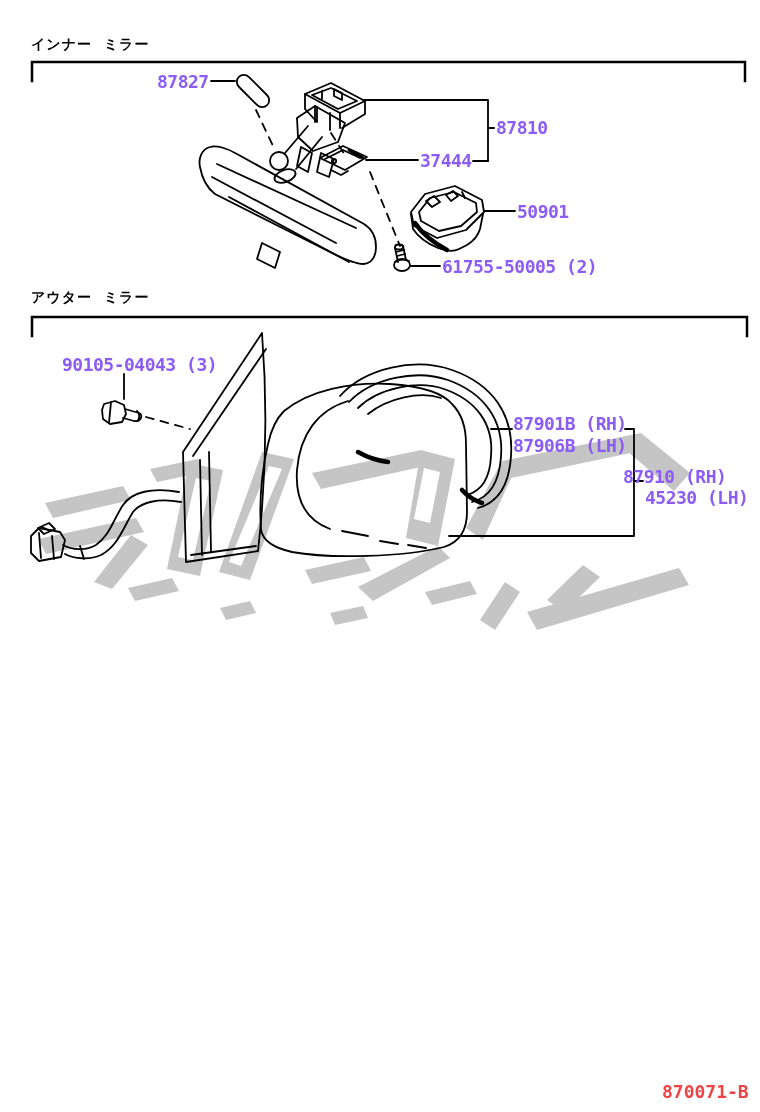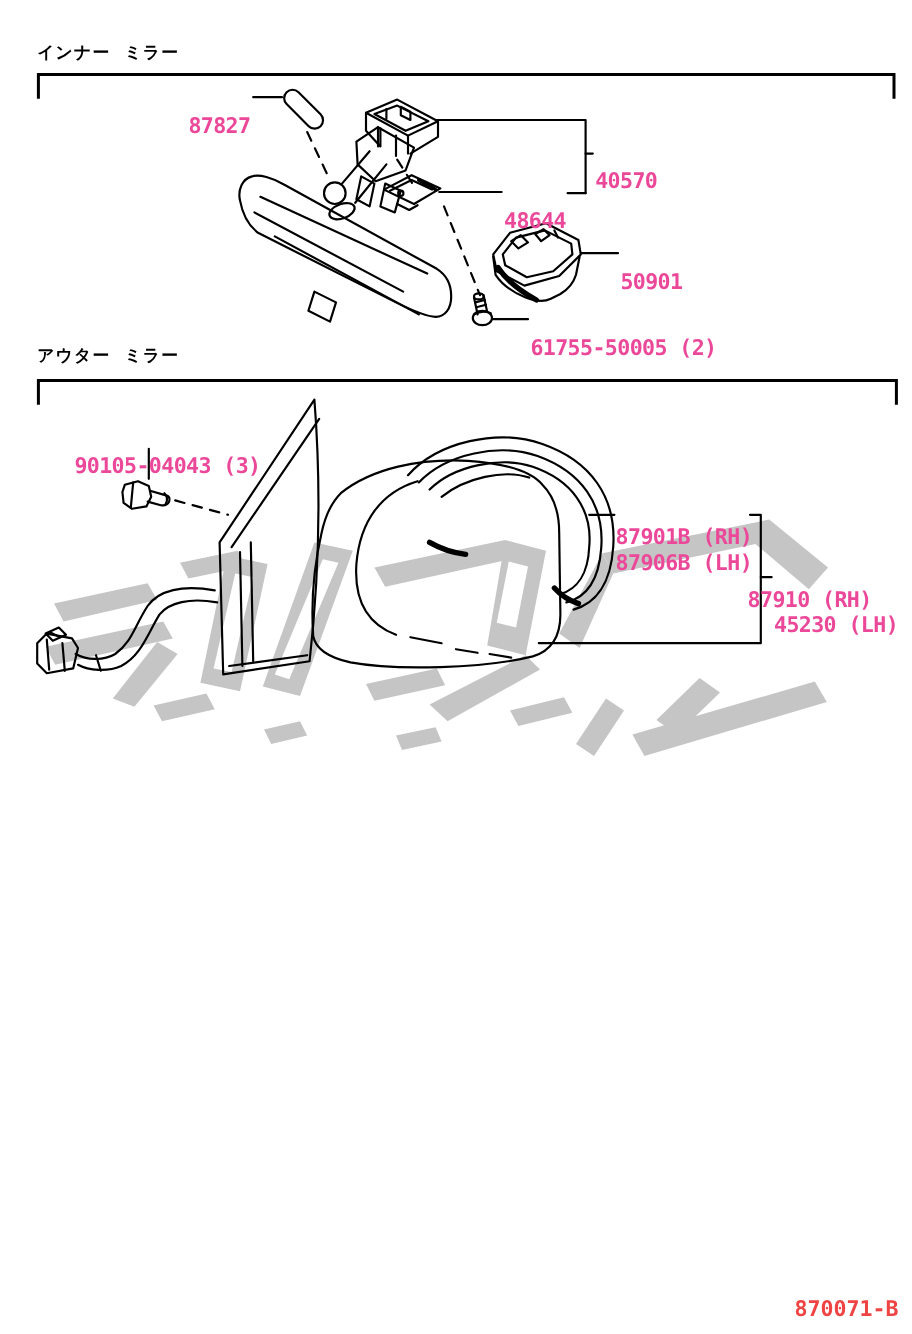--- a/index.html
+++ b/index.html
@@ -1,20 +1,20 @@
 <!DOCTYPE html>
 <html><head>
 <meta charset="utf-8">
 <style>
   html,body{margin:0;padding:0;background:#ffffff;}
   .page{position:relative;width:760px;height:1112px;background:#ffffff;overflow:hidden;
         font-family:"DejaVu Sans Mono",monospace;}
   svg{position:absolute;left:0;top:0;}
   .plabel{position:absolute;font:bold 18px/19px "DejaVu Sans Mono",monospace;
-          letter-spacing:-0.5px;color:#ec4899;white-space:pre;margin-top:24px;}
+          letter-spacing:-0.5px;color:#8b5cf6;white-space:pre;}
   .jtitle{position:absolute;font:bold 14px/16px "DejaVu Sans","Liberation Sans",sans-serif;
           letter-spacing:1px;color:#000;white-space:pre;}
   .dcode{position:absolute;font:bold 18px/20px "DejaVu Sans Mono",monospace;color:#ef4444;}
   .art{fill:none;stroke:#000;stroke-width:1.8;stroke-linecap:round;stroke-linejoin:round;}
   .art-bold{fill:none;stroke:#000;stroke-width:4.5;stroke-linecap:round;}
   .frame{fill:none;stroke:#000;stroke-width:2.5;stroke-linecap:square;}
   .dash{fill:none;stroke:#000;stroke-width:1.8;stroke-dasharray:8 7;stroke-linecap:round;}
   .wm{fill:#c5c5c5;stroke:none;}
   .wmw{fill:#ffffff;stroke:none;}
   .thick3{fill:none;stroke:#000;stroke-width:3;stroke-linecap:round;}
@@ -173,22 +173,22 @@
     <path class="art" d="M491,429 L512,429"></path>
     <path class="art" d="M625,429 L634,429 L634,536 L449,536"></path>
     <path class="art" d="M634,481 L643,481"></path>
   </g>
 </svg>
 
 <div class="jtitle" style="left:31px;top:36px">インナー  ミラー</div>
 <div class="jtitle" style="left:31px;top:289px">アウター  ミラー</div>
 
 <div class="plabel" style="left:157px;top:72px">87827</div>
-<div class="plabel" style="left:496px;top:118px">40570</div>
-<div class="plabel" style="left:420px;top:151px">48644</div>
+<div class="plabel" style="left:496px;top:118px">87810</div>
+<div class="plabel" style="left:420px;top:151px">37444</div>
 <div class="plabel" style="left:517px;top:202px">50901</div>
 <div class="plabel" style="left:442px;top:257px">61755-50005 (2)</div>
 
 <div class="plabel" style="left:62px;top:355px">90105-04043 (3)</div>
 <div class="plabel" style="left:513px;top:414px">87901B (RH)</div>
 <div class="plabel" style="left:513px;top:436px">87906B (LH)</div>
 <div class="plabel" style="left:623px;top:467px">87910 (RH)</div>
 <div class="plabel" style="left:645px;top:488px">45230 (LH)</div>
 
 <div class="dcode" style="left:662px;top:1082px">870071-B</div>

